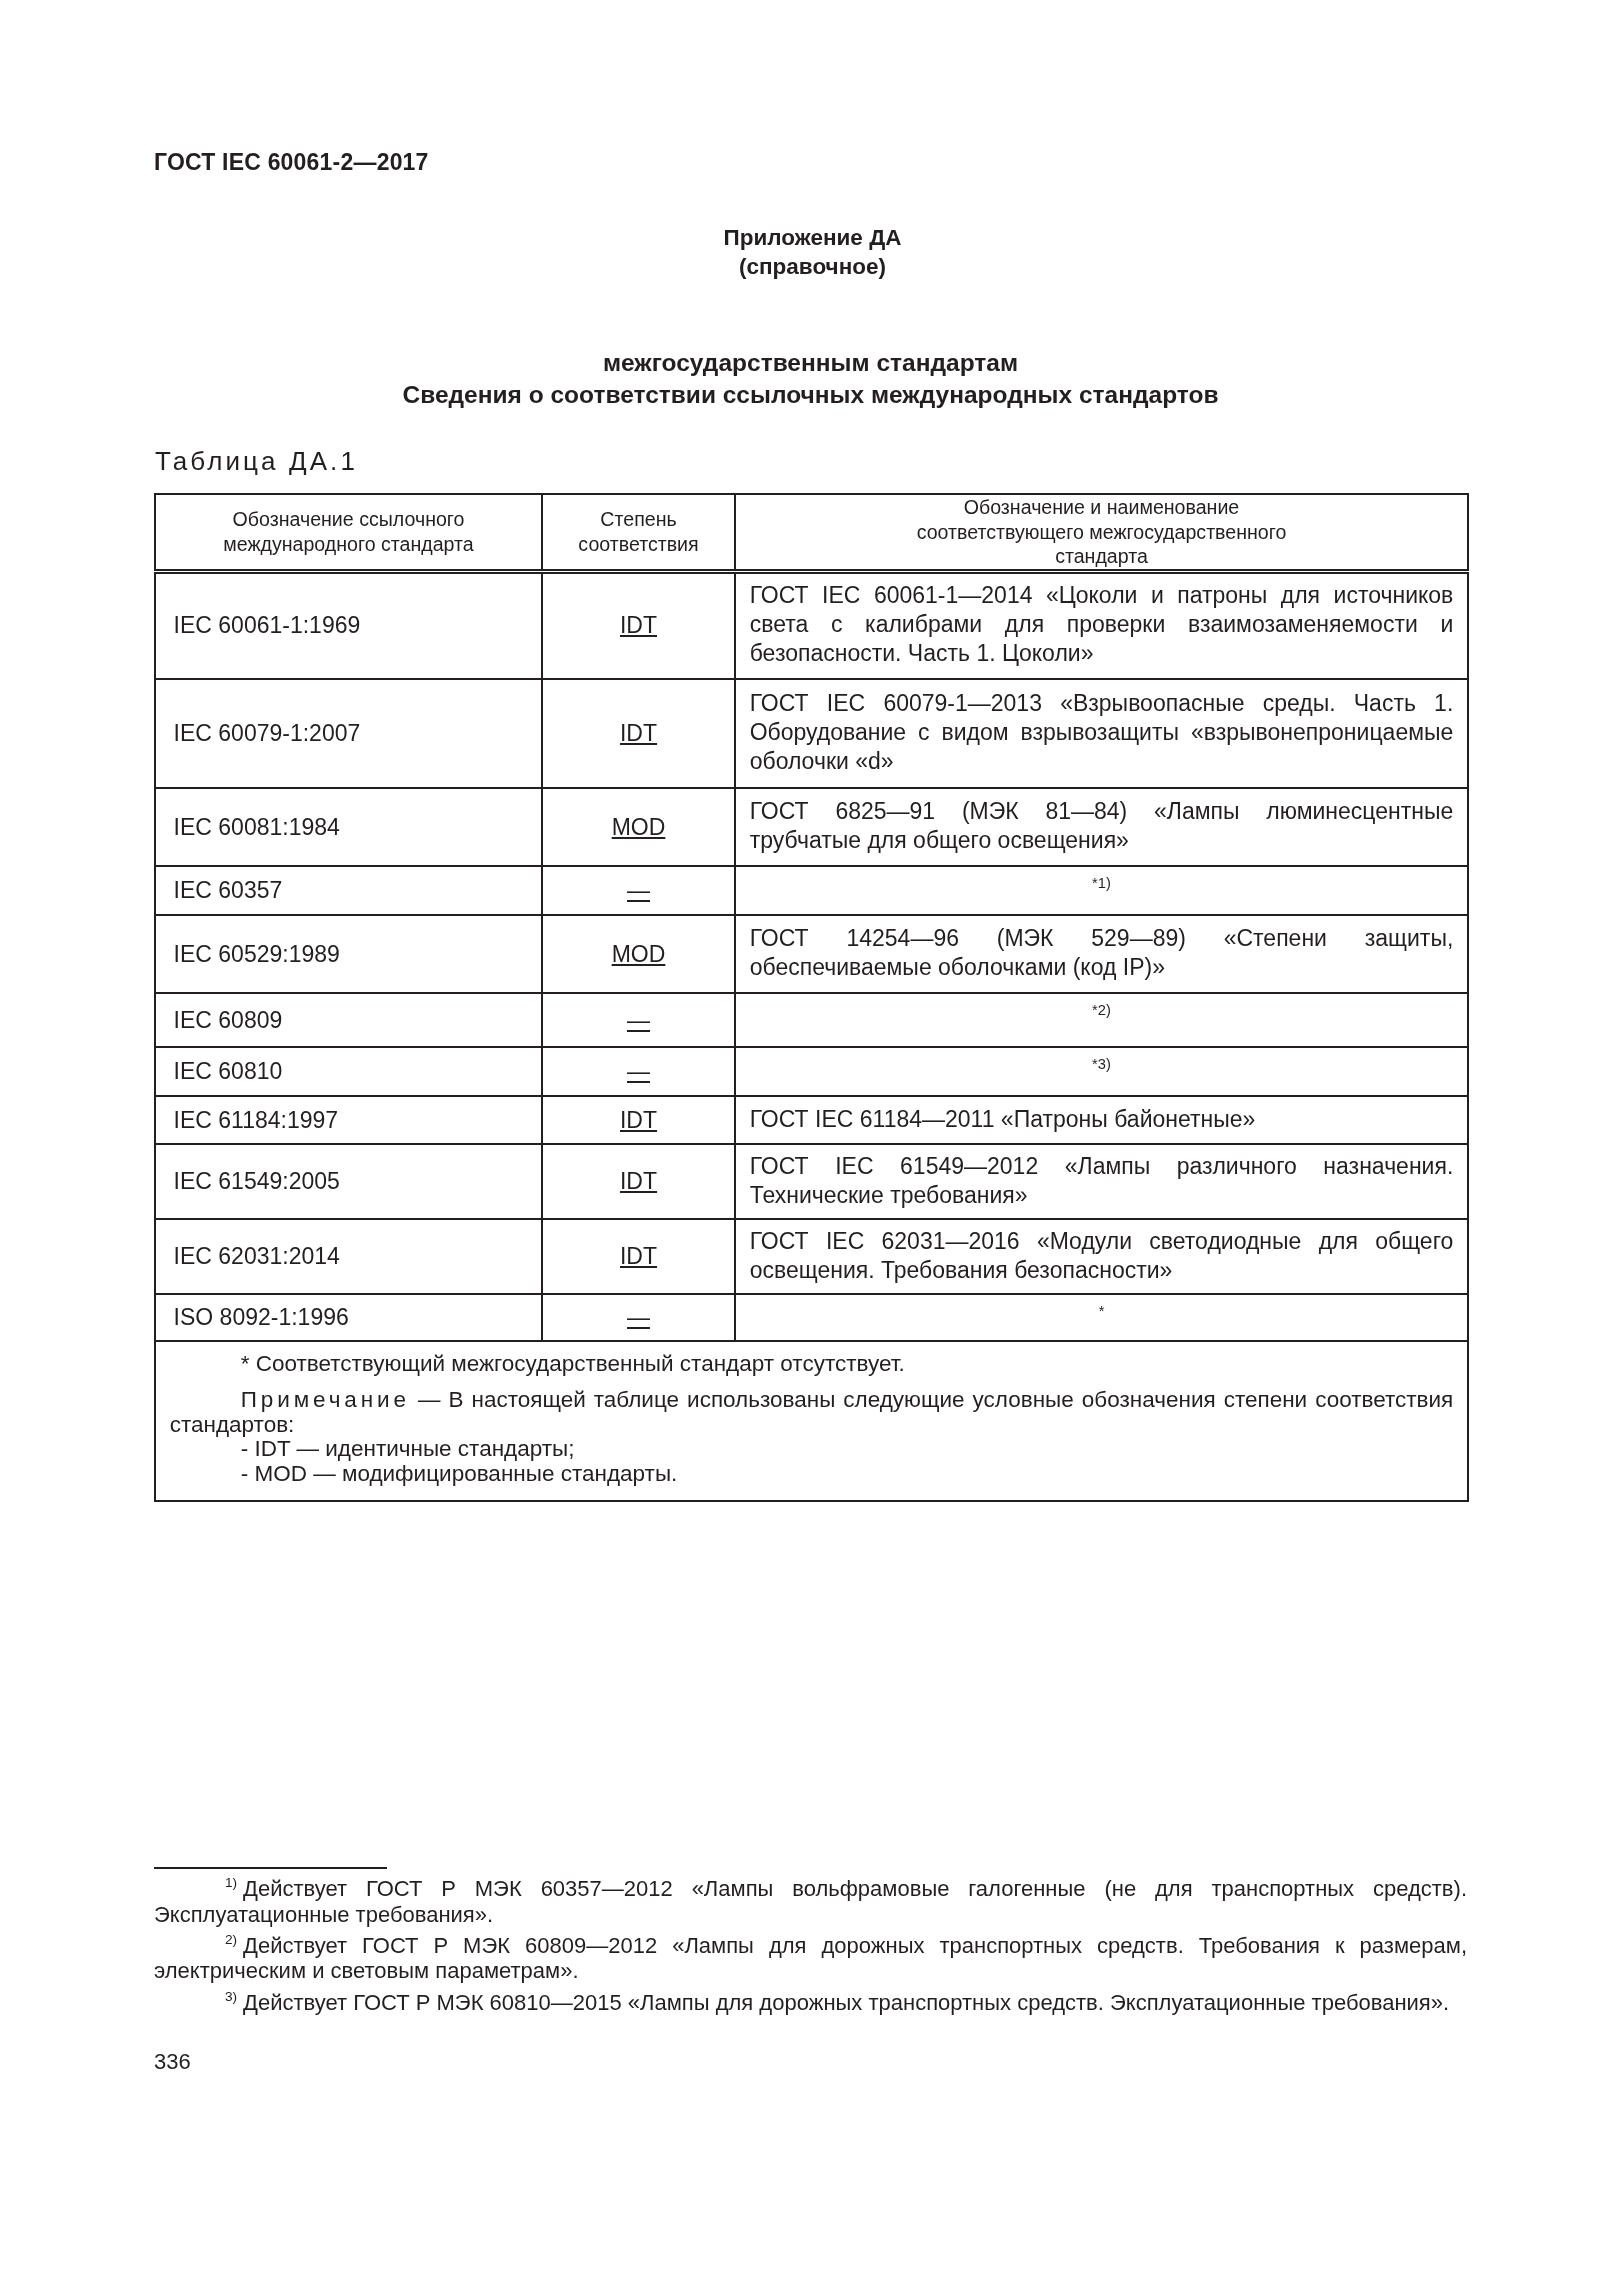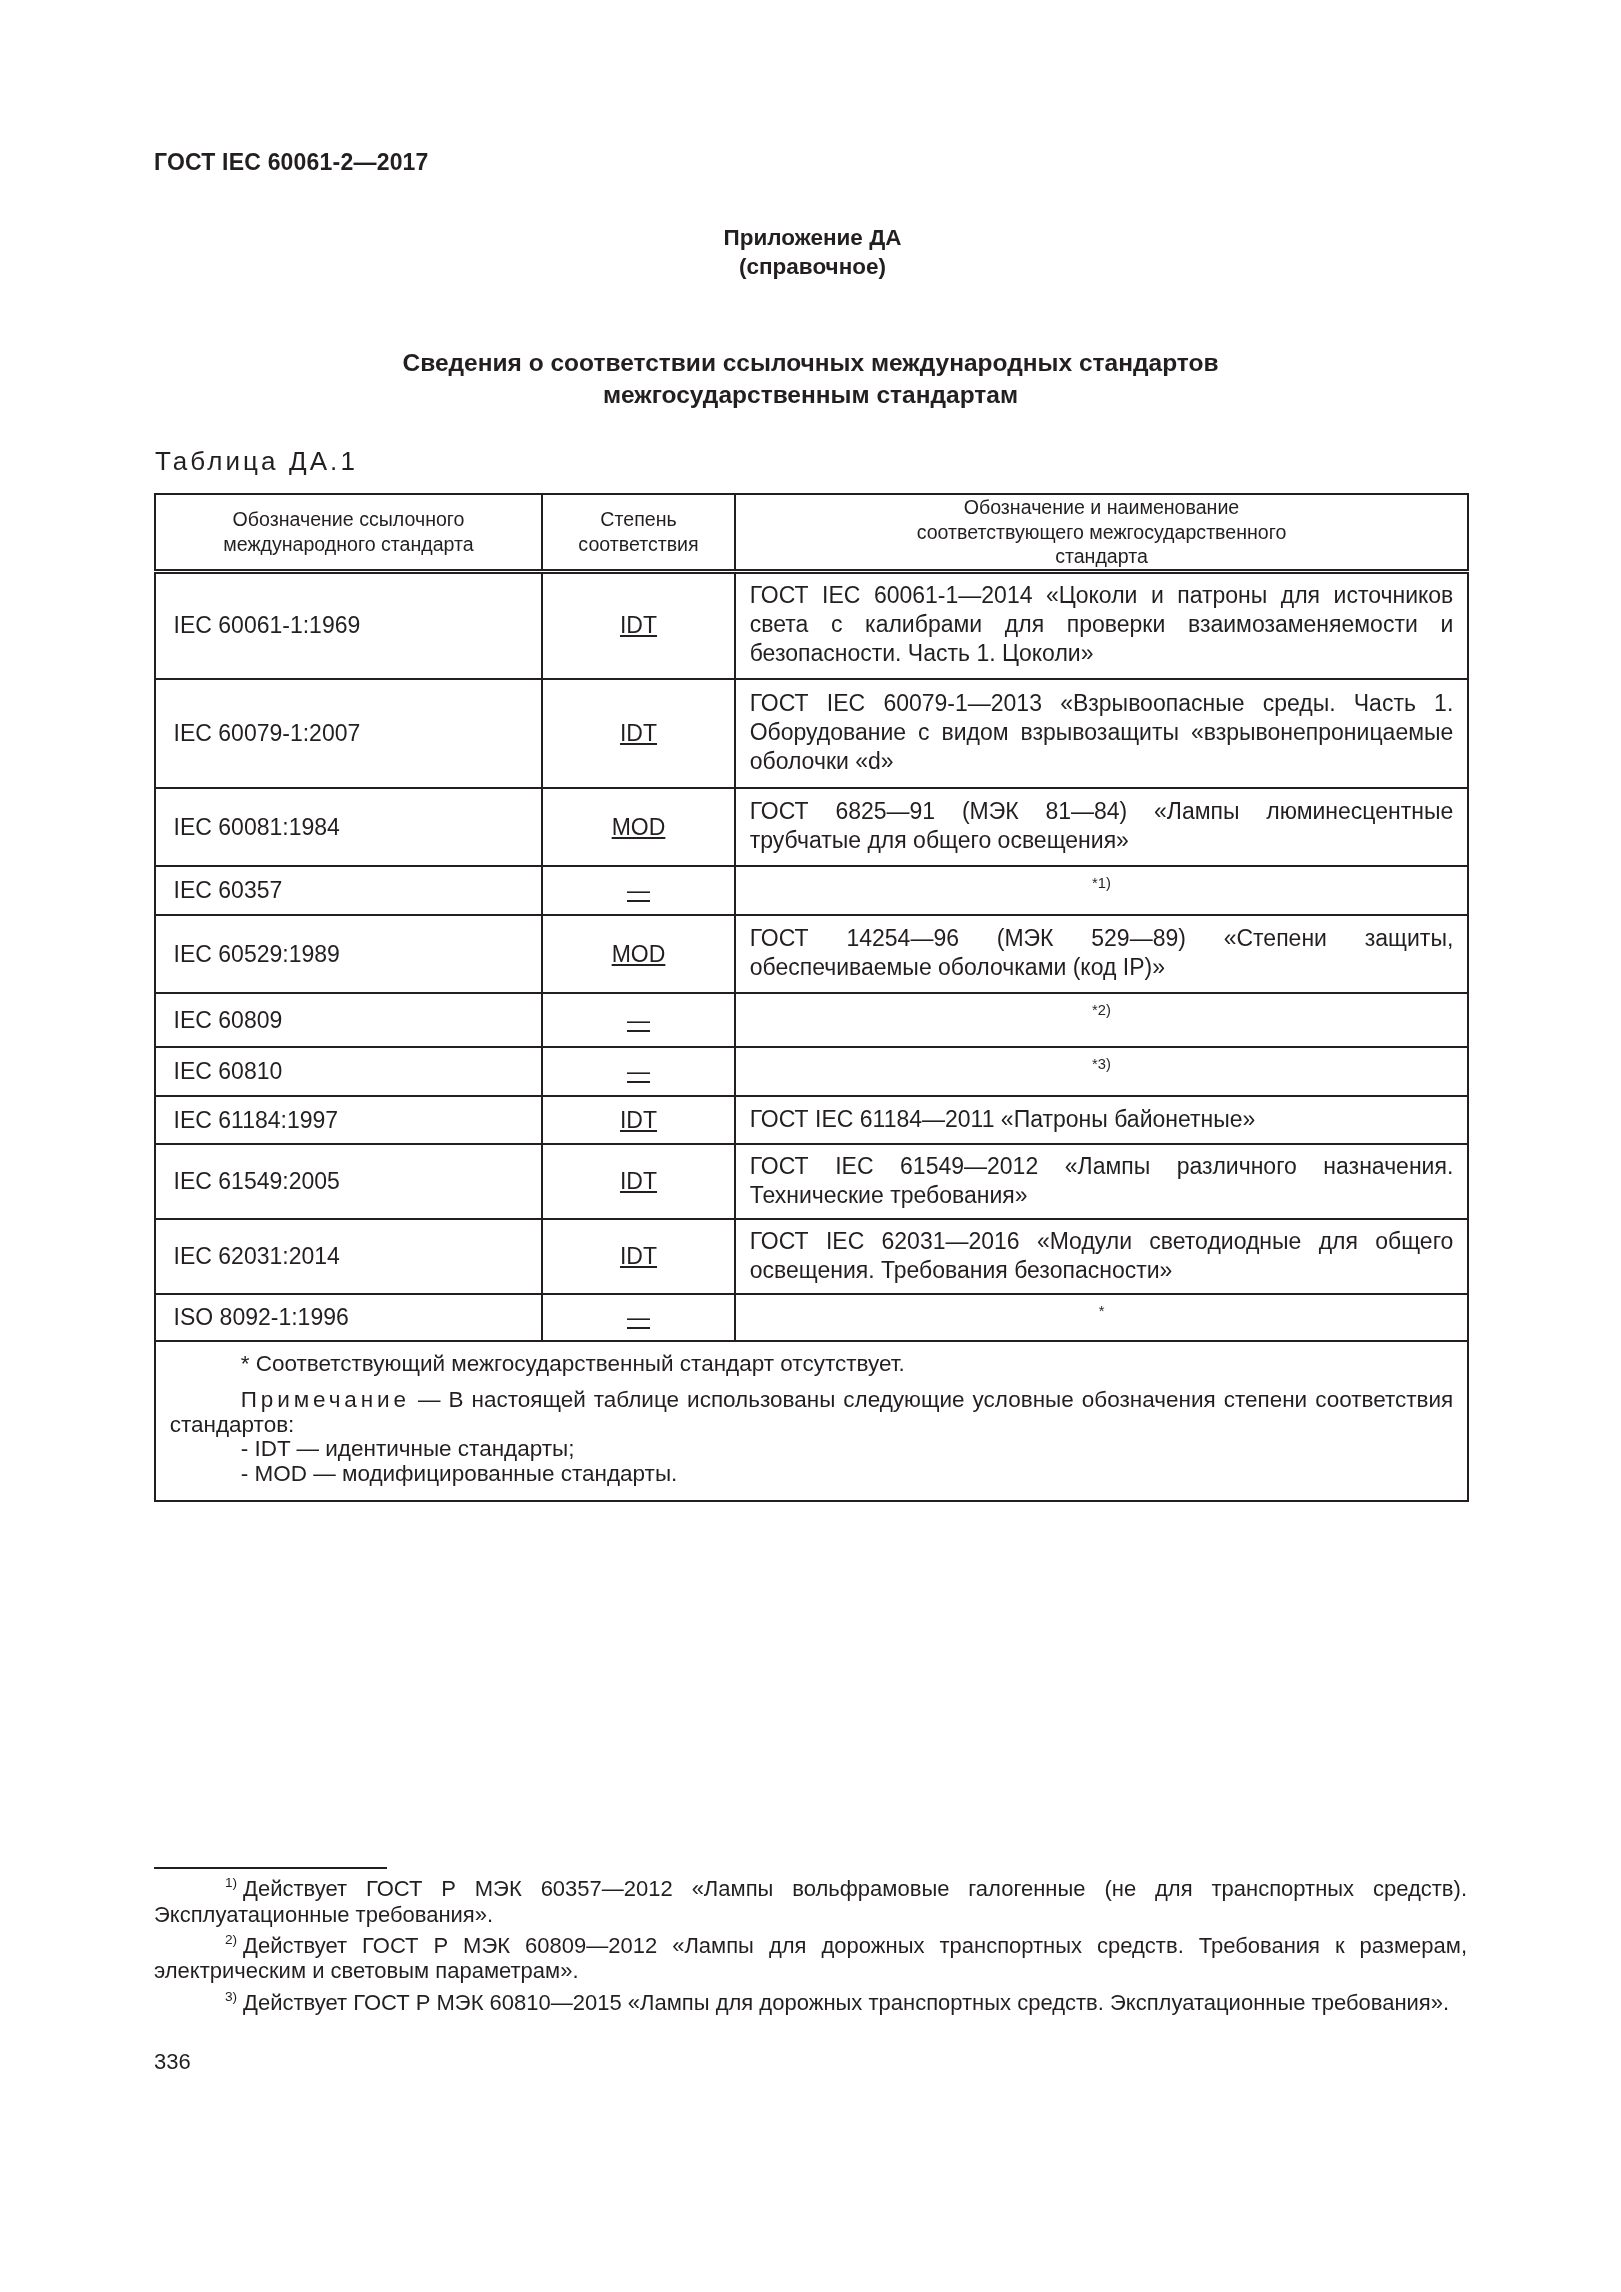--- a/index.html
+++ b/index.html
@@ -34,22 +34,22 @@
 <body>
 
 <div class="abs doc-id">ГОСТ IEC 60061-2—2017</div>
 
 <div class="abs appendix">
   <div>Приложение ДА</div>
   <div>(справочное)</div>
 </div>
 
 <div class="abs heading">
+  <div>межгосударственным стандартам</div>
   <div>Сведения о соответствии ссылочных международных стандартов</div>
-  <div>межгосударственным стандартам</div>
 </div>
 
 <div class="abs table-caption">Таблица ДА.1</div>
 
 <div class="abs table-wrap">
   <table>
     <colgroup>
       <col style="width:387px">
       <col style="width:193px">
       <col style="width:733px">

